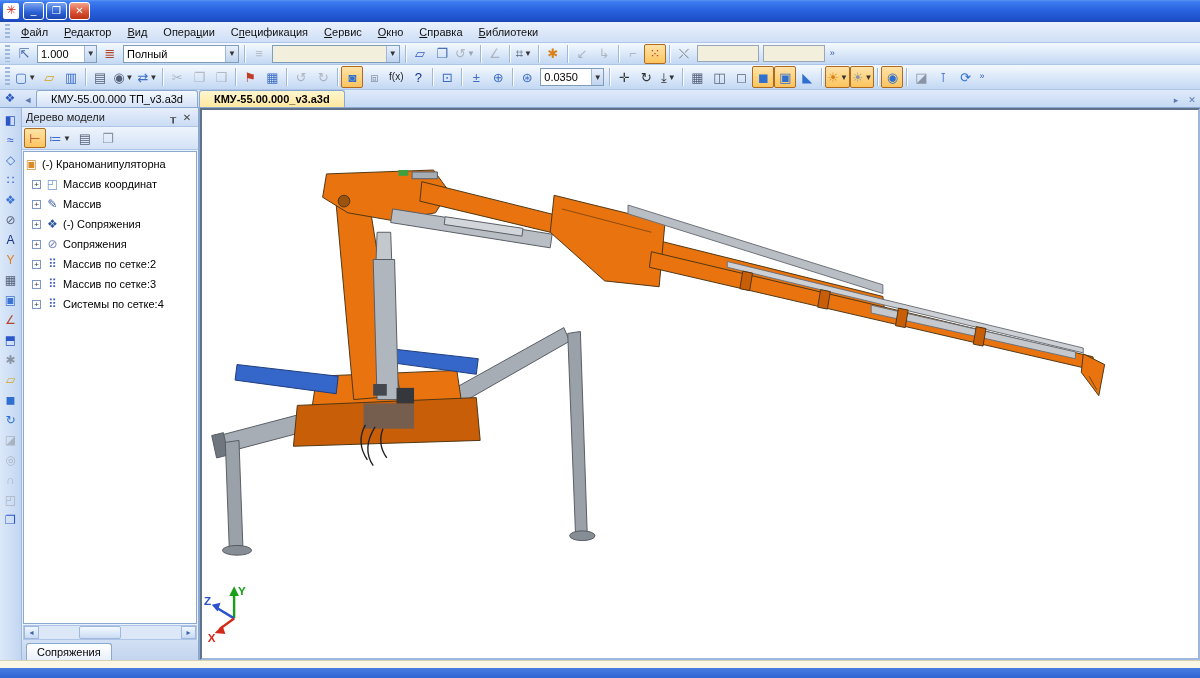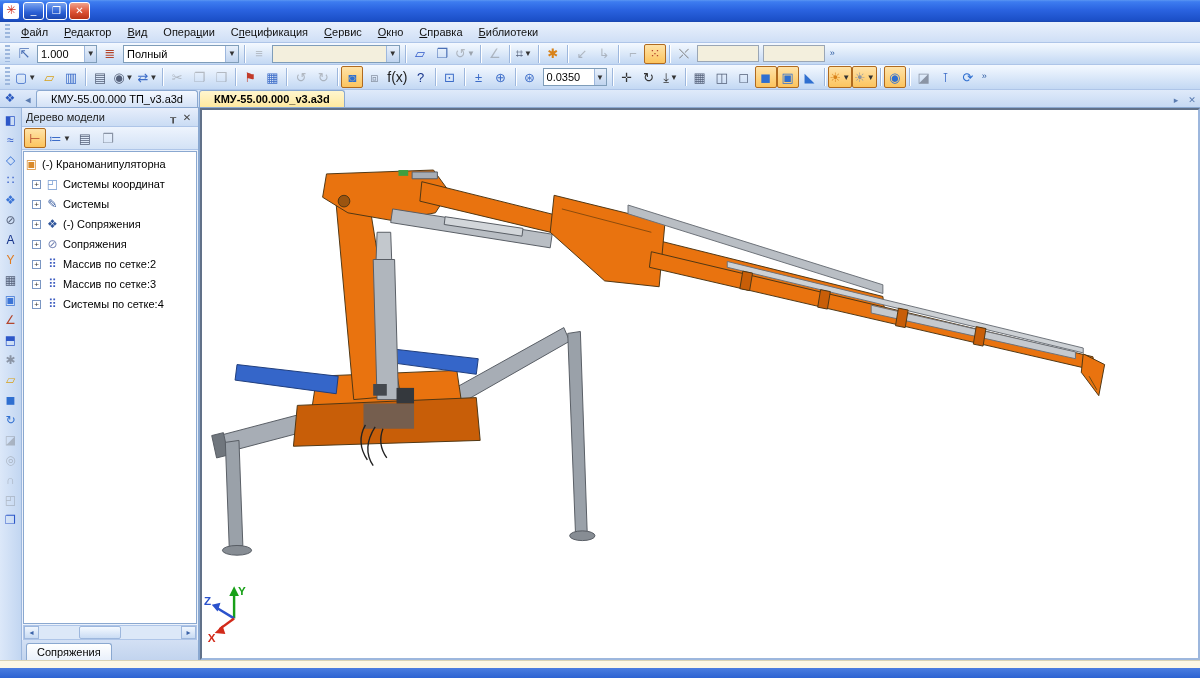--- a/index.html
+++ b/index.html
@@ -245,21 +245,21 @@
         <span class="glyph" style="color: rgb(102, 102, 102);">↻</span>
       </span>
       <span class="sep"></span>
       <span class="tbtn active">
         <span class="glyph" style="color: rgb(47, 111, 208);">◙</span>
       </span>
       <span class="tbtn">
         <span class="glyph" style="color: rgb(138, 148, 165);">⧈</span>
       </span>
       <span class="tbtn">
-        <span class="glyph" style="color: rgb(34, 34, 34); font-size: 14px;">f(x)</span>
+        <span class="glyph" style="color: rgb(34, 34, 34); font-size: 10px;">f(x)</span>
       </span>
       <span class="tbtn">
         <span class="glyph" style="color: rgb(22, 51, 138);">?</span>
       </span>
       <span class="sep"></span>
       <span class="tbtn">
         <span class="glyph" style="color: rgb(60, 108, 200);">⊡</span>
       </span>
       <span class="sep"></span>
       <span class="tbtn">
@@ -436,27 +436,27 @@
       </div>
     <div class="tree" id="tree-items">
         <div class="tree-row">
           <span class="tree-icon" style="color: rgb(217, 138, 43);">▣</span>
           <span class="tree-label">(-) Краноманипуляторна</span>
         </div>
         <div class="tree-row">
           <span class="indent"></span>
           <span class="expander">+</span>
           <span class="tree-icon" style="color: rgb(111, 151, 207);">◰</span>
-          <span class="tree-label">Системы координат</span>
+          <span class="tree-label">Массив координат</span>
         </div>
         <div class="tree-row">
           <span class="indent"></span>
           <span class="expander">+</span>
           <span class="tree-icon" style="color: rgb(48, 86, 156);">✎</span>
-          <span class="tree-label">Системы</span>
+          <span class="tree-label">Массив</span>
         </div>
         <div class="tree-row">
           <span class="indent"></span>
           <span class="expander">+</span>
           <span class="tree-icon" style="color: rgb(48, 86, 156);">❖</span>
           <span class="tree-label">(-) Сопряжения</span>
         </div>
         <div class="tree-row">
           <span class="indent"></span>
           <span class="expander">+</span>

